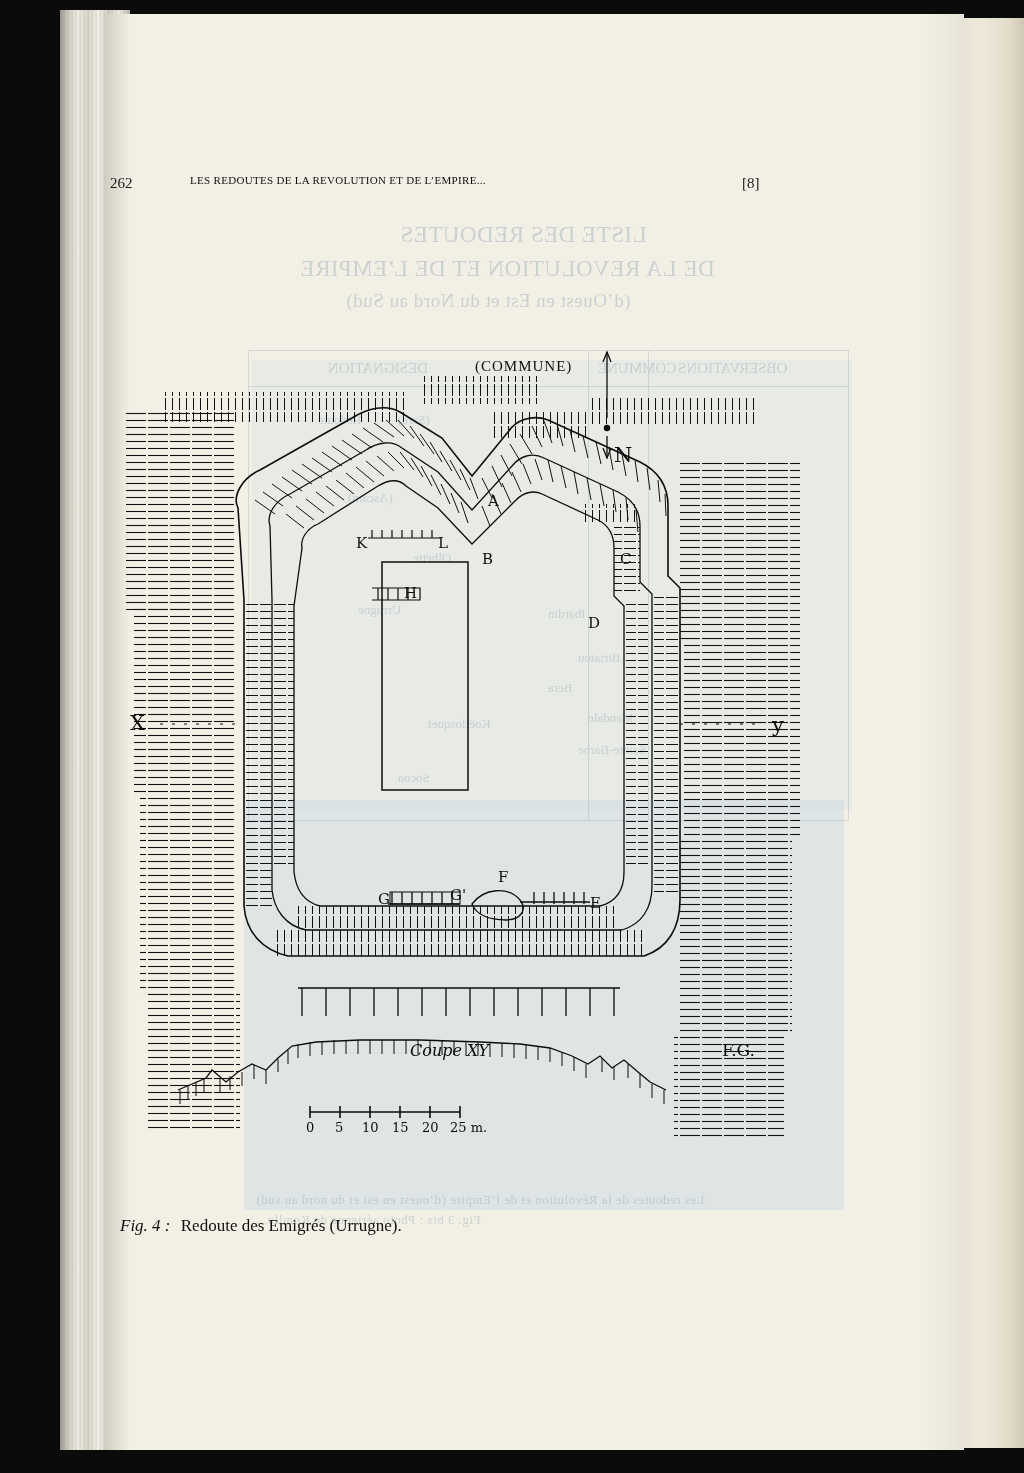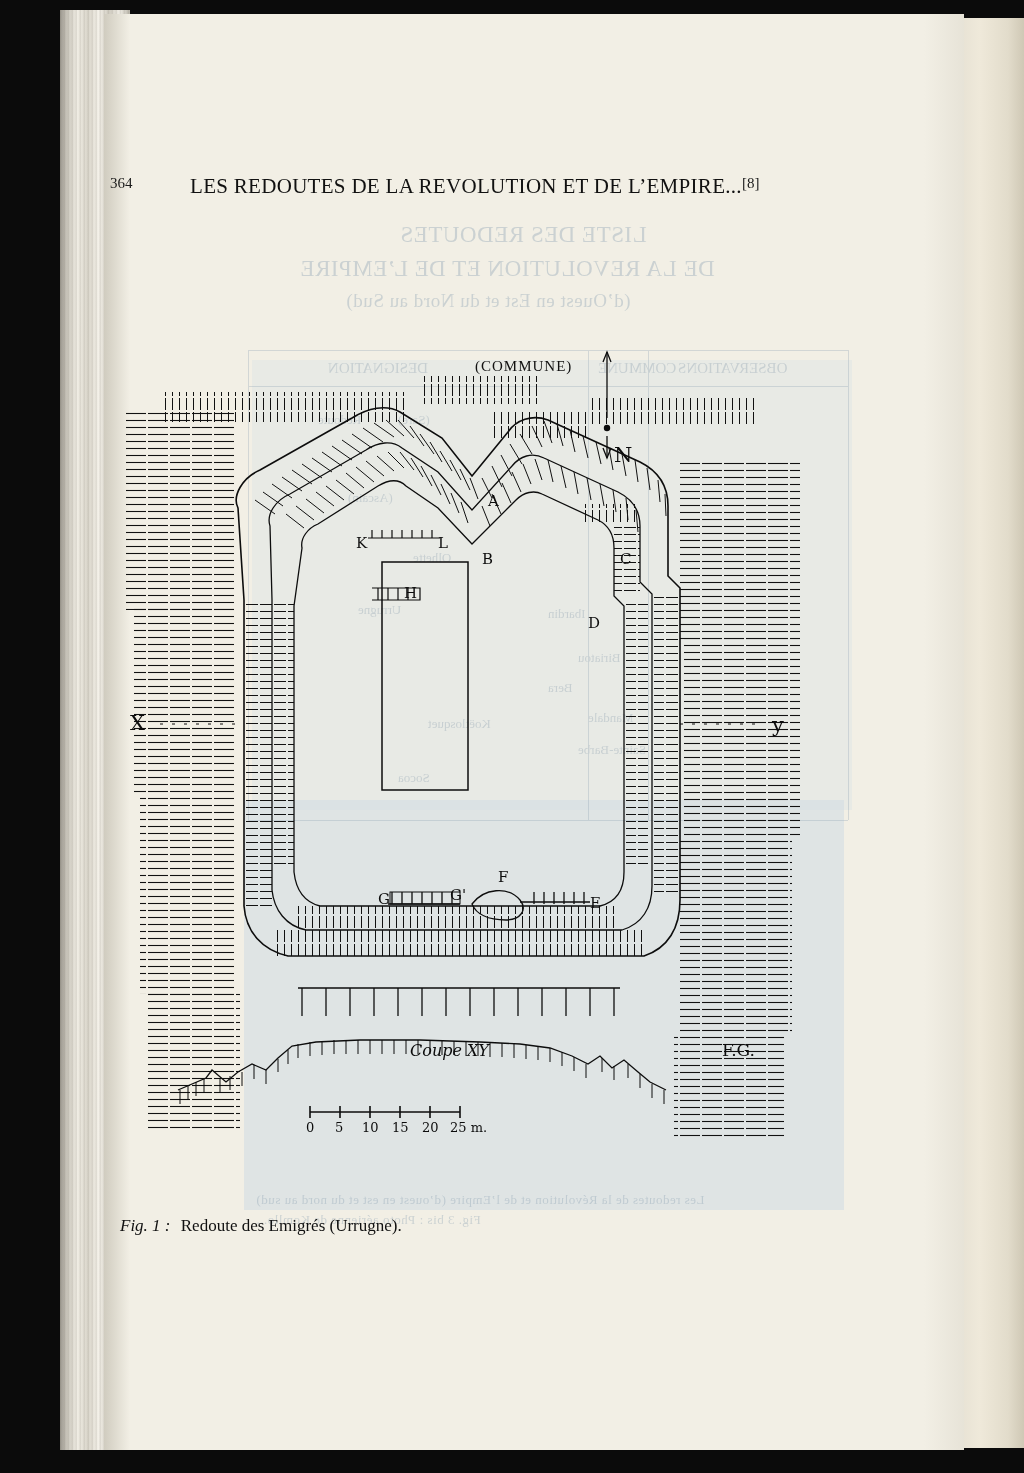--- a/index.html
+++ b/index.html
@@ -147,21 +147,21 @@
     position: absolute;
     left: 110px;
     top: 175px;
     font-size: 15px;
     color: #1b1b1b;
   }
   .head-title {
     position: absolute;
     left: 190px;
     top: 174px;
-    font-size: 21px;
+    font-size: 11px;
     letter-spacing: .3px;
     color: #111;
     white-space: nowrap;
   }
   .folio-right {
     position: absolute;
     left: 742px;
     top: 175px;
     font-size: 15px;
     color: #1b1b1b;
@@ -261,21 +261,21 @@
     <div class="cell" style="left:300px; top:330px;">Bera</div>
     <div class="cell" style="left:340px; top:360px;">Mandale</div>
     <div class="cell" style="left:180px; top:366px;">Koëtlosquet</div>
     <div class="cell" style="left:330px; top:392px;">Sainte-Barbe</div>
     <div class="cell" style="left:150px; top:420px;">Socoa</div>
   </div>
 
   <div class="bleed bleed-foot1">Les redoutes de la Révolution et de l’Empire (d’ouest en est et du nord au sud)</div>
   <div class="bleed bleed-foot2">Fig. 3 bis : Photo aérienne de Komllo...</div>
 
-  <div class="folio-left">364</div>
+  <div class="folio-left">262</div>
   <div class="head-title">LES REDOUTES DE LA REVOLUTION ET DE L’EMPIRE...</div>
   <div class="folio-right">[8]</div>
 
   <div class="figure">
     <div class="fig-sub">(COMMUNE)</div>
 
     <svg width="720" height="840" viewBox="0 0 720 840">
       <defs>
 
         <pattern id="hachV" width="7" height="22" patternUnits="userSpaceOnUse">
@@ -641,17 +641,17 @@
         <text class="lbl" x="215" y="832" style="font-size:13px">5</text>
         <text class="lbl" x="242" y="832" style="font-size:13px">10</text>
         <text class="lbl" x="272" y="832" style="font-size:13px">15</text>
         <text class="lbl" x="302" y="832" style="font-size:13px">20</text>
         <text class="lbl" x="330" y="832" style="font-size:13px">25 m.</text>
       </g>
     </svg>
   </div>
 
   <div class="fig-caption">
-    <i>Fig. 1 :</i>
+    <i>Fig. 4 :</i>
     <span style="margin-left:6px;margin-top:24px;">Redoute des Emigrés (Urrugne).</span>
   </div>
 
 </div>
 
 </body></html>

